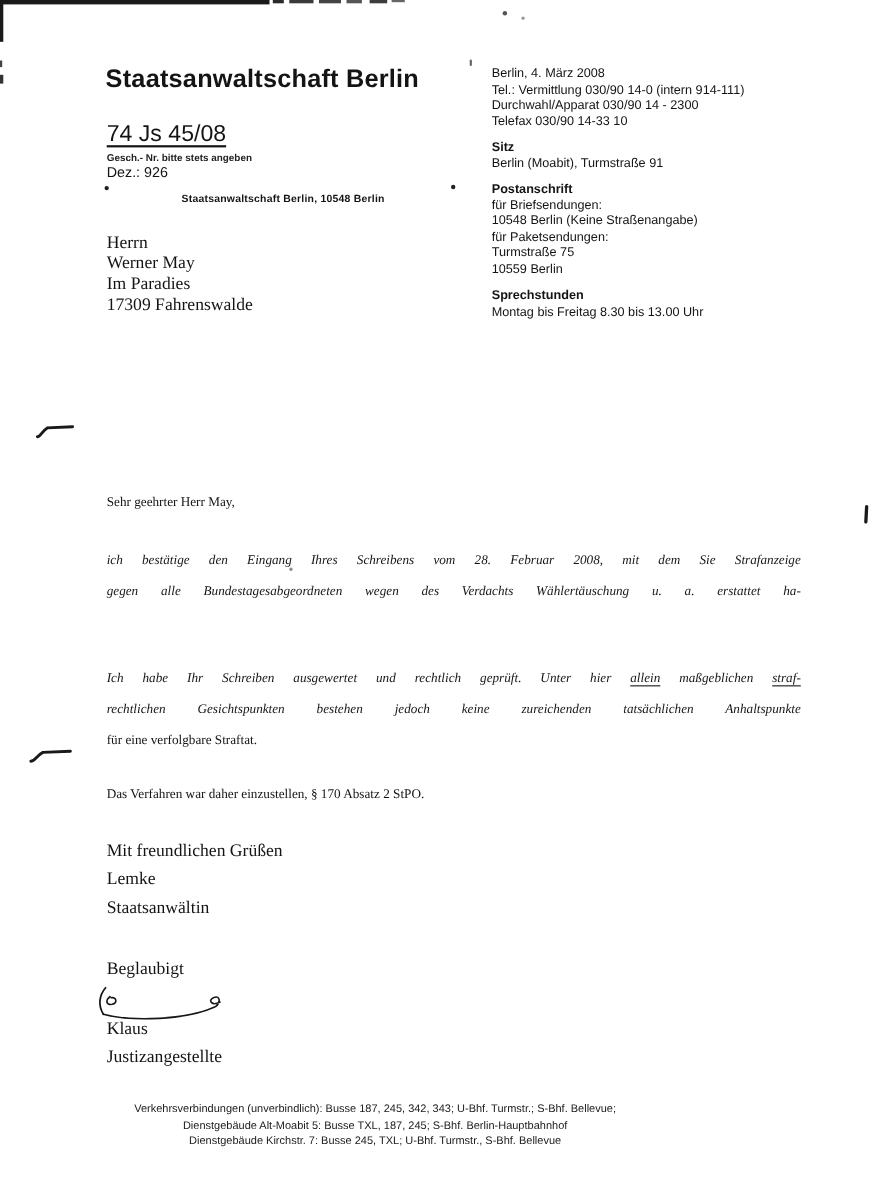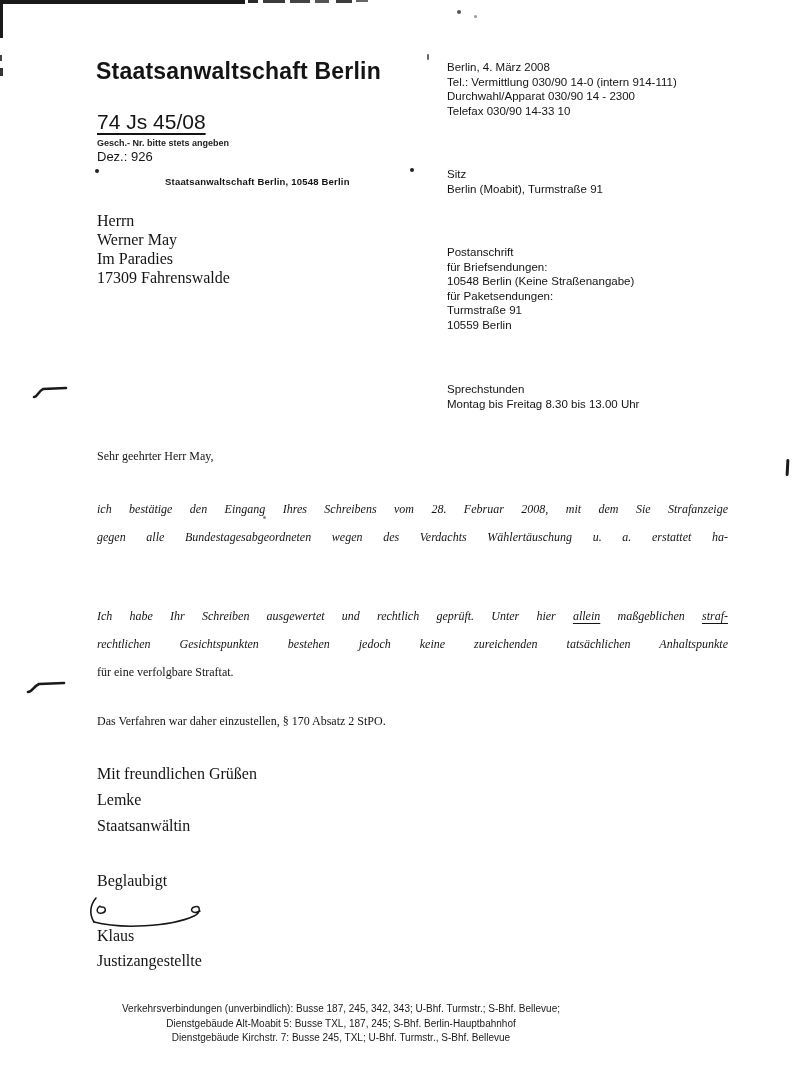--- a/index.html
+++ b/index.html
@@ -16,21 +16,21 @@
   .aktenzeichen{left:97px;top:110px;font-size:21px;text-decoration:underline;text-underline-offset:4px;text-decoration-thickness:1.5px;}
   .az-note{left:97px;top:138px;font-size:9px;font-weight:bold;color:#222;}
   .dez{left:97px;top:149px;font-size:13px;}
   .return-address{left:165px;top:176px;font-size:9.5px;font-weight:bold;letter-spacing:.2px;}
 
   
   .recipient{left:97px;top:211px;font-size:16px;line-height:19px;}
 
   
   .info{left:447px;top:60px;font-size:11.5px;line-height:14.5px;width:330px;}
-  .info .b{font-weight:normal;margin-top:40px;}
+  .info .b{font-weight:bold;}
   .gap9{height:9px;} .gap10{height:10px;}
 
   
   .bodyblock{left:97px;width:631px;font-size:12px;line-height:28px;}
   .salutation{top:442px;}
   .para1{top:495px;} .para2{top:602px;} .para3{top:707px;}
   .line{white-space:nowrap;}
   .line.just{white-space:normal;text-align:justify;text-align-last:justify;font-style:italic;}
   .u{text-decoration:underline;text-underline-offset:3px;}
   .closing-line{left:97px;font-size:16px;line-height:28px;}
@@ -97,21 +97,21 @@
     <div>Telefax 030/90 14-33 10</div>
     <div class="gap9"></div>
     <div class="b">Sitz</div>
     <div>Berlin (Moabit), Turmstraße 91</div>
     <div class="gap9"></div>
     <div class="b">Postanschrift</div>
     <div id="post-lines">
         <div>für Briefsendungen:</div>
         <div>10548 Berlin (Keine Straßenangabe)</div>
         <div>für Paketsendungen:</div>
-        <div>Turmstraße 91</div>
+        <div>Turmstraße 75</div>
         <div>10559 Berlin</div>
       </div>
     <div class="gap10"></div>
     <div class="b">Sprechstunden</div>
     <div id="hours">
         <div>Montag bis Freitag 8.30 bis 13.00 Uhr</div>
       </div>
   </div>
 
   <div class="abs bodyblock salutation">Sehr geehrter Herr May,</div>

